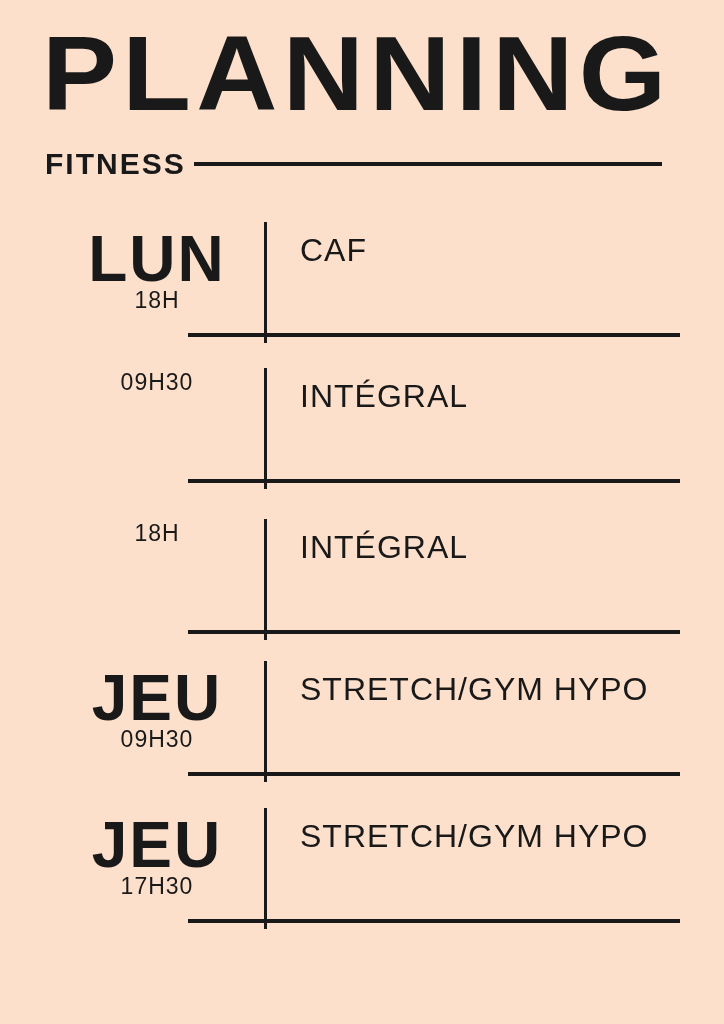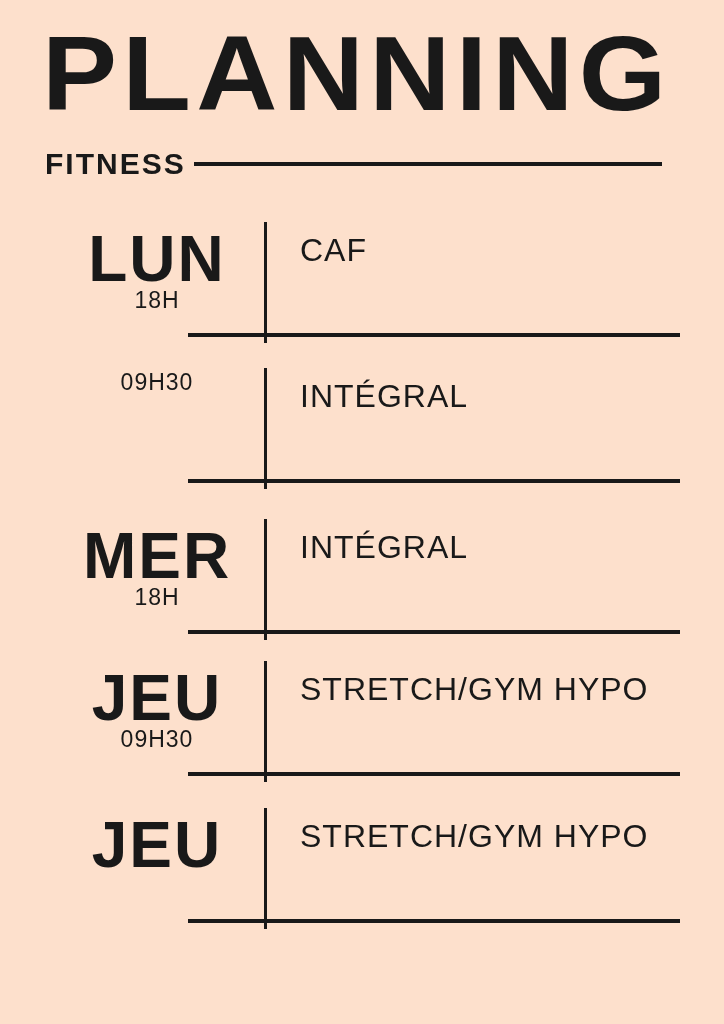--- a/index.html
+++ b/index.html
@@ -132,40 +132,40 @@
     <div class="day-col">
       <div class="time">09H30</div>
     </div>
     <div class="vline"></div>
     <div class="activity">INTÉGRAL</div>
     <div class="hline"></div>
   </div>
 
   <div class="row" style="top:519px">
     <div class="day-col">
-      <div class="day">MER</div>
       <div class="time">18H</div>
     </div>
     <div class="vline"></div>
     <div class="activity">INTÉGRAL</div>
     <div class="hline"></div>
   </div>
 
   <div class="row" style="top:661px">
     <div class="day-col">
       <div class="day">JEU</div>
       <div class="time">09H30</div>
     </div>
     <div class="vline"></div>
     <div class="activity">STRETCH/GYM HYPO</div>
     <div class="hline"></div>
   </div>
 
   <div class="row" style="top:808px">
     <div class="day-col">
       <div class="day">JEU</div>
+      <div class="time">17H30</div>
     </div>
     <div class="vline"></div>
     <div class="activity">STRETCH/GYM HYPO</div>
     <div class="hline"></div>
   </div>
 
 </div>
 
 </body></html>

